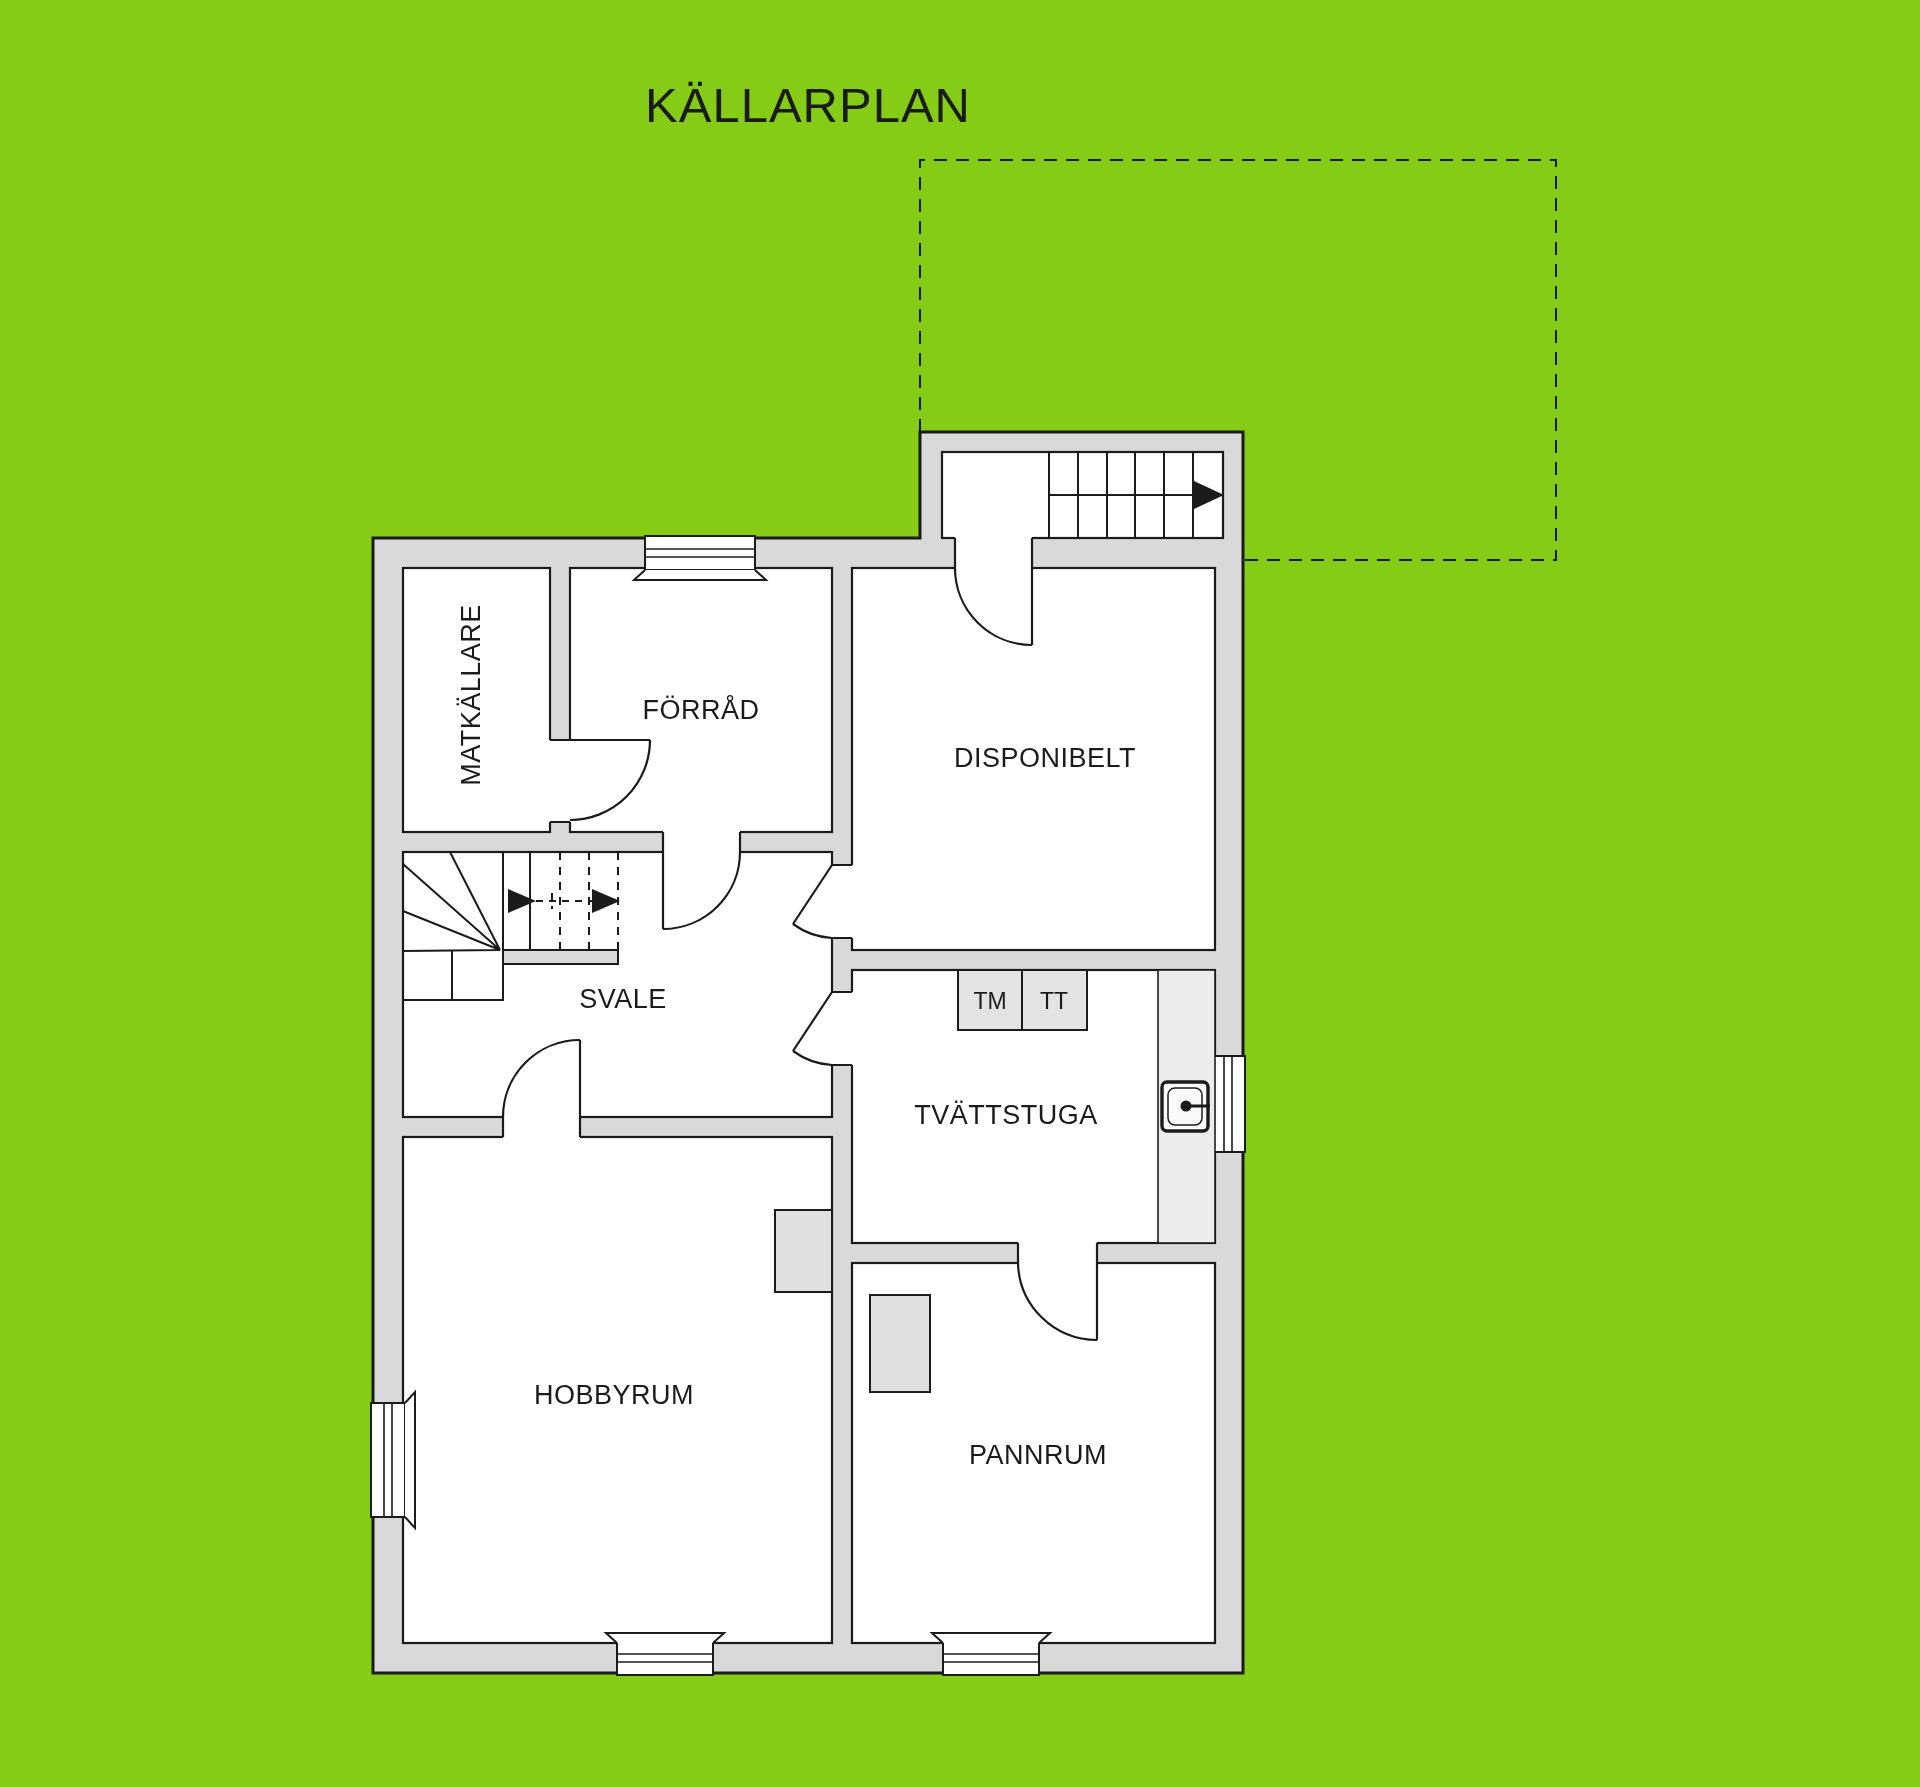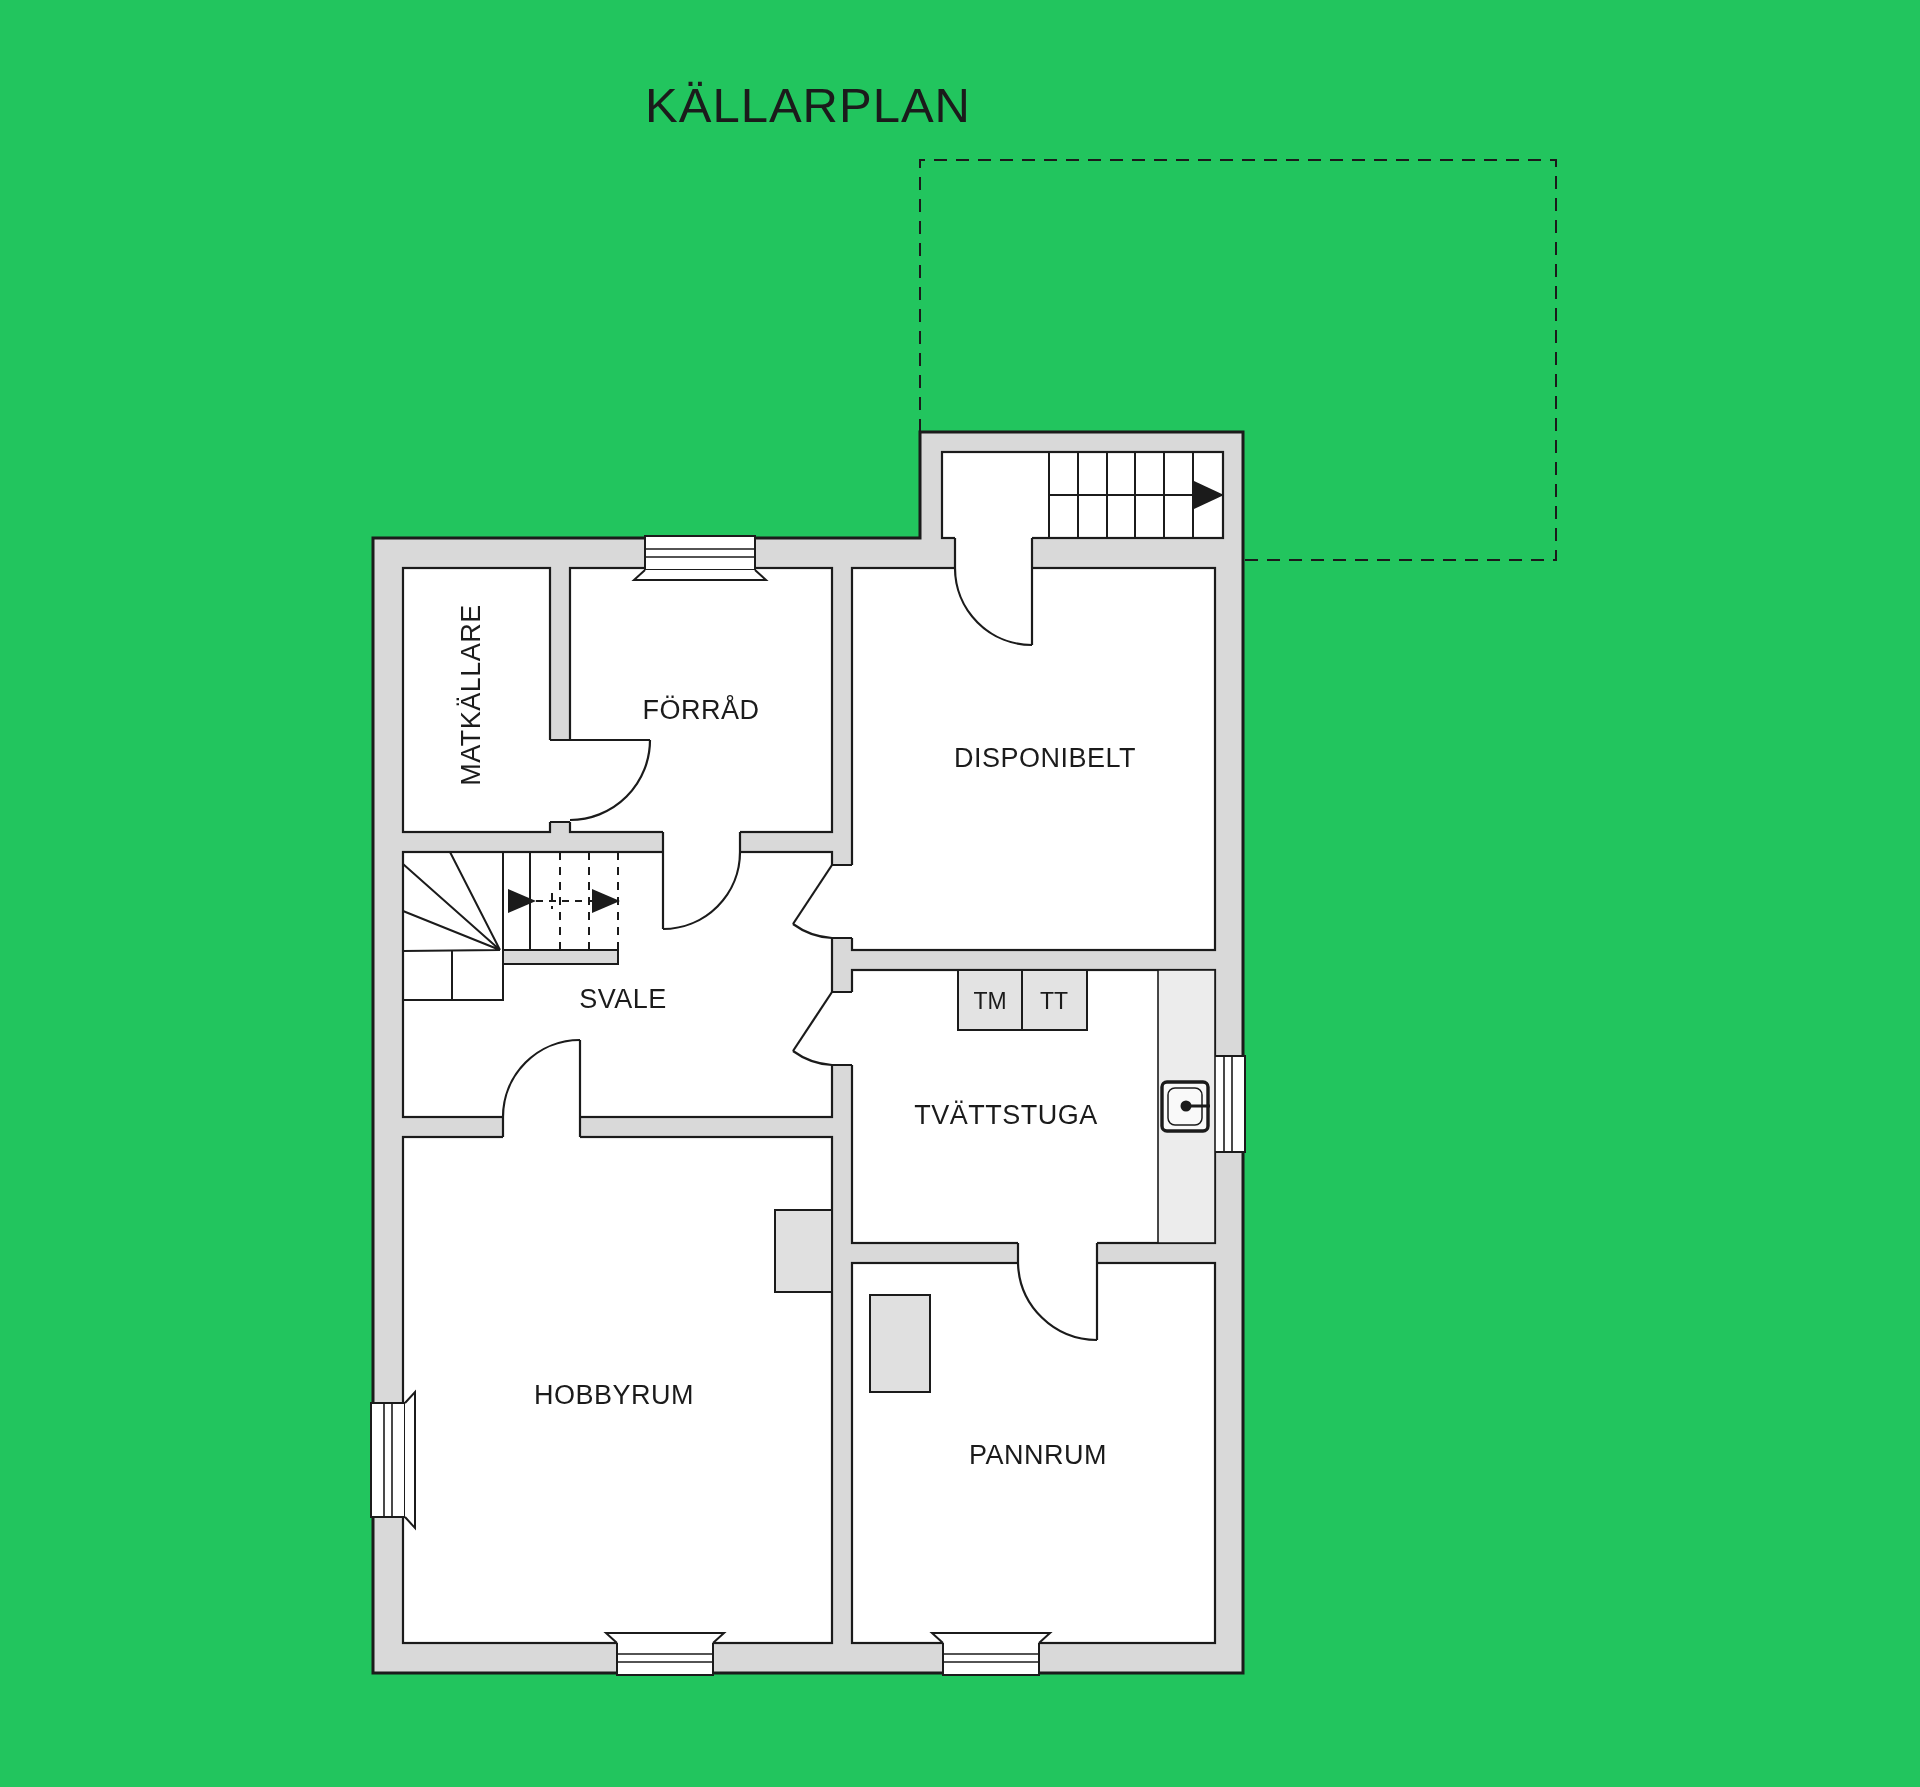--- a/index.html
+++ b/index.html
@@ -1,16 +1,16 @@
 <!DOCTYPE html>
 <html><head>
 <meta charset="utf-8">
 <style>
   html,body{margin:0;padding:0;background:#ffffff;}
-  .page{position:relative;width:1920px;height:1787px;background:#22c55e;overflow:hidden;
+  .page{position:relative;width:1920px;height:1787px;background:#84cc16;overflow:hidden;
         font-family:"Liberation Sans", sans-serif;}
   svg{position:absolute;left:0;top:0;}
   text{fill:#1b1b1b;}
   .room-label{font-size:27px;letter-spacing:0.5px;}
   .appl-label{font-size:23px;}
   .title-label{font-size:49px;letter-spacing:1px;}
 </style>
 </head>
 <body>
 

